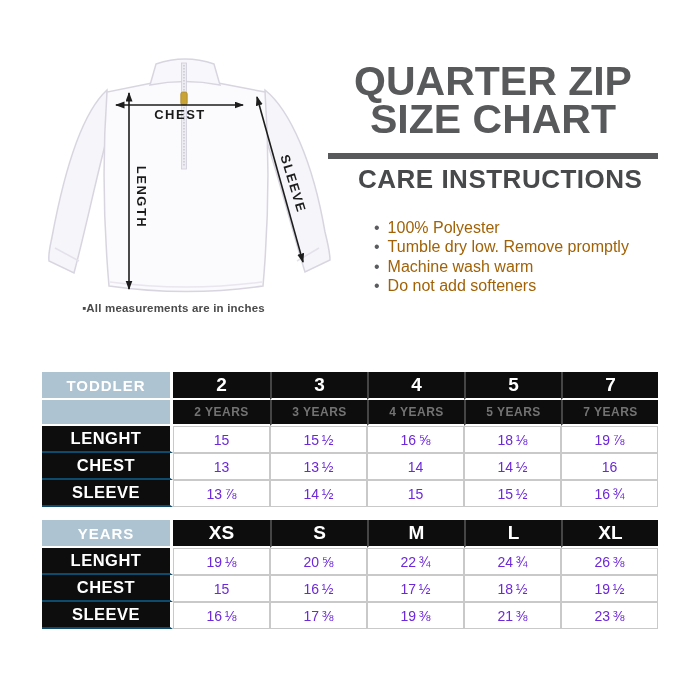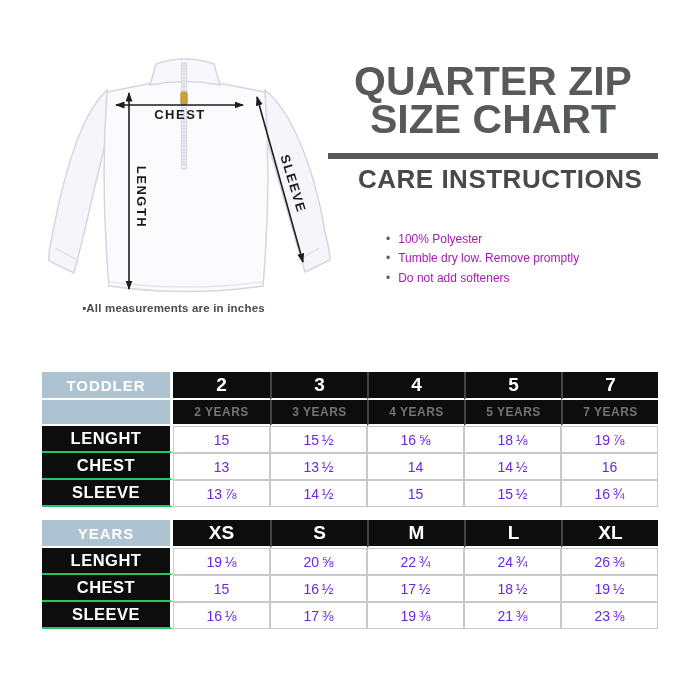--- a/index.html
+++ b/index.html
@@ -5,22 +5,22 @@
   html,body{margin:0;padding:0;background:#fff;}
   body{font-family:"Liberation Sans","DejaVu Sans",sans-serif;-webkit-font-smoothing:antialiased;}
   #stage{position:relative;width:700px;height:700px;background:#ffffff;overflow:hidden;}
 
   
   .title-block{position:absolute;left:328px;top:62px;width:330px;text-align:center;
     color:#58595b;font-weight:bold;font-size:41px;line-height:38px;letter-spacing:0px;}
   .title-rule{position:absolute;left:328px;top:153px;width:330px;height:6px;background:#58595b;}
   .care-heading{position:absolute;left:358px;top:164px;width:330px;
     color:#48494b;font-weight:bold;font-size:26px;letter-spacing:0.5px;white-space:nowrap;}
-  .care-list{position:absolute;left:374px;top:218px;margin:12px;padding:0;list-style:none;
-    color:#a21caf;font-size:12px;line-height:19.3px;}
+  .care-list{position:absolute;left:374px;top:218px;margin:0;padding:0;list-style:none;
+    color:#a16207;font-size:16px;line-height:19.3px;}
   .care-list li{white-space:nowrap;}
   .care-list li::before{content:"•";margin-right:8px;color:#5a5b5e;}
 
   
   .garment-svg{position:absolute;left:25px;top:52px;}
   .measure-label{font-weight:bold;font-size:13px;fill:#1b1b1b;letter-spacing:1.5px;}
   .footnote{position:absolute;left:82px;top:302px;color:#4a4a4a;
     font-weight:bold;font-size:11.5px;letter-spacing:0.2px;}
 
   
@@ -33,21 +33,21 @@
   tr.r-val{height:27px;}
   .c-group{background:#aec3d2;color:#ffffff;font-weight:bold;font-size:15px;letter-spacing:1px;
     border-right:3px solid #ffffff;border-bottom:2px solid #ffffff;}
   .c-corner{background:#aec3d2;border-right:3px solid #ffffff;border-bottom:2px solid #ffffff;}
   .c-size{background:#0d0d0d;color:#ffffff;font-weight:bold;font-size:19px;
     border-bottom:2px solid #ffffff;border-left:2px solid #454545;}
   .c-sub{background:#0d0d0d;color:#737373;font-weight:bold;font-size:12px;letter-spacing:0.5px;
     border-bottom:2px solid #ffffff;border-left:2px solid #454545;}
   td.first-black{border-left:none;}
   .c-lbl{background:#0d0d0d;color:#ffffff;font-weight:bold;font-size:16.5px;letter-spacing:0.5px;
-    border-right:3px solid #ffffff;border-bottom:2px solid #22c55e;}
+    border-right:3px solid #ffffff;border-bottom:2px solid #0c4a6e;}
   .c-val{background:#ffffff;color:#6d28d9;font-size:14px;border:1px solid #c9c9c9;}
 </style>
 </head>
 <body>
 
 <div id="stage">
 
   <svg class="garment-svg" width="315" height="245" viewBox="0 0 315 245">
     <defs>
       <marker id="ah" markerWidth="12" markerHeight="10" refX="8.5" refY="3.5" orient="auto-start-reverse" markerUnits="userSpaceOnUse">
@@ -86,20 +86,21 @@
 
   <div class="title-block">
     <div>QUARTER ZIP</div>
     <div>SIZE CHART</div>
   </div>
   <div class="title-rule"></div>
   <div class="care-heading">CARE INSTRUCTIONS</div>
   <ul class="care-list">
       <li>100% Polyester</li>
       <li>Tumble dry low. Remove promptly</li>
+      <li>Machine wash warm</li>
       <li>Do not add softeners</li>
     </ul>
 
   <div class="tables-wrap">
     <table class="size-table">
       <colgroup>
           <col style="width:131px">
           <col style="width:97px">
           <col style="width:97px">
           <col style="width:97px">

